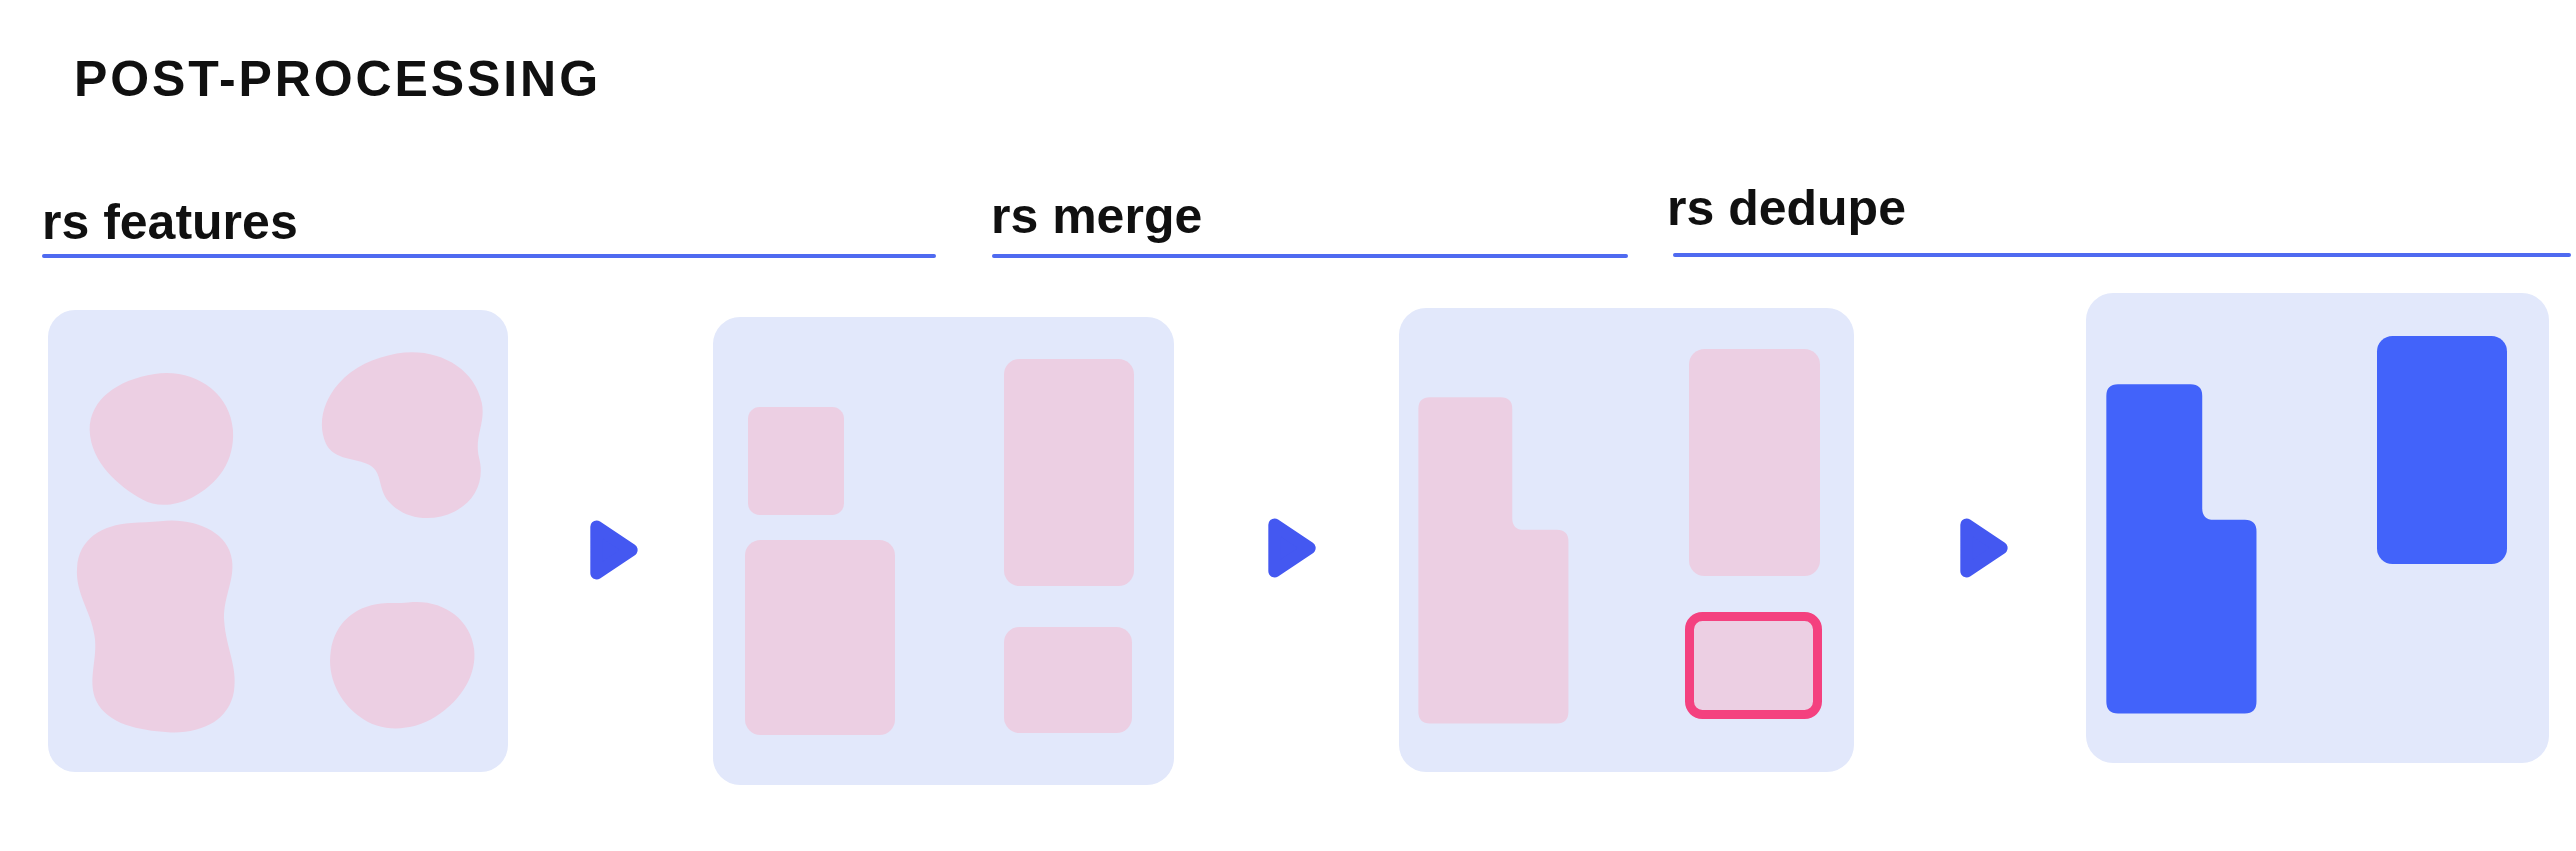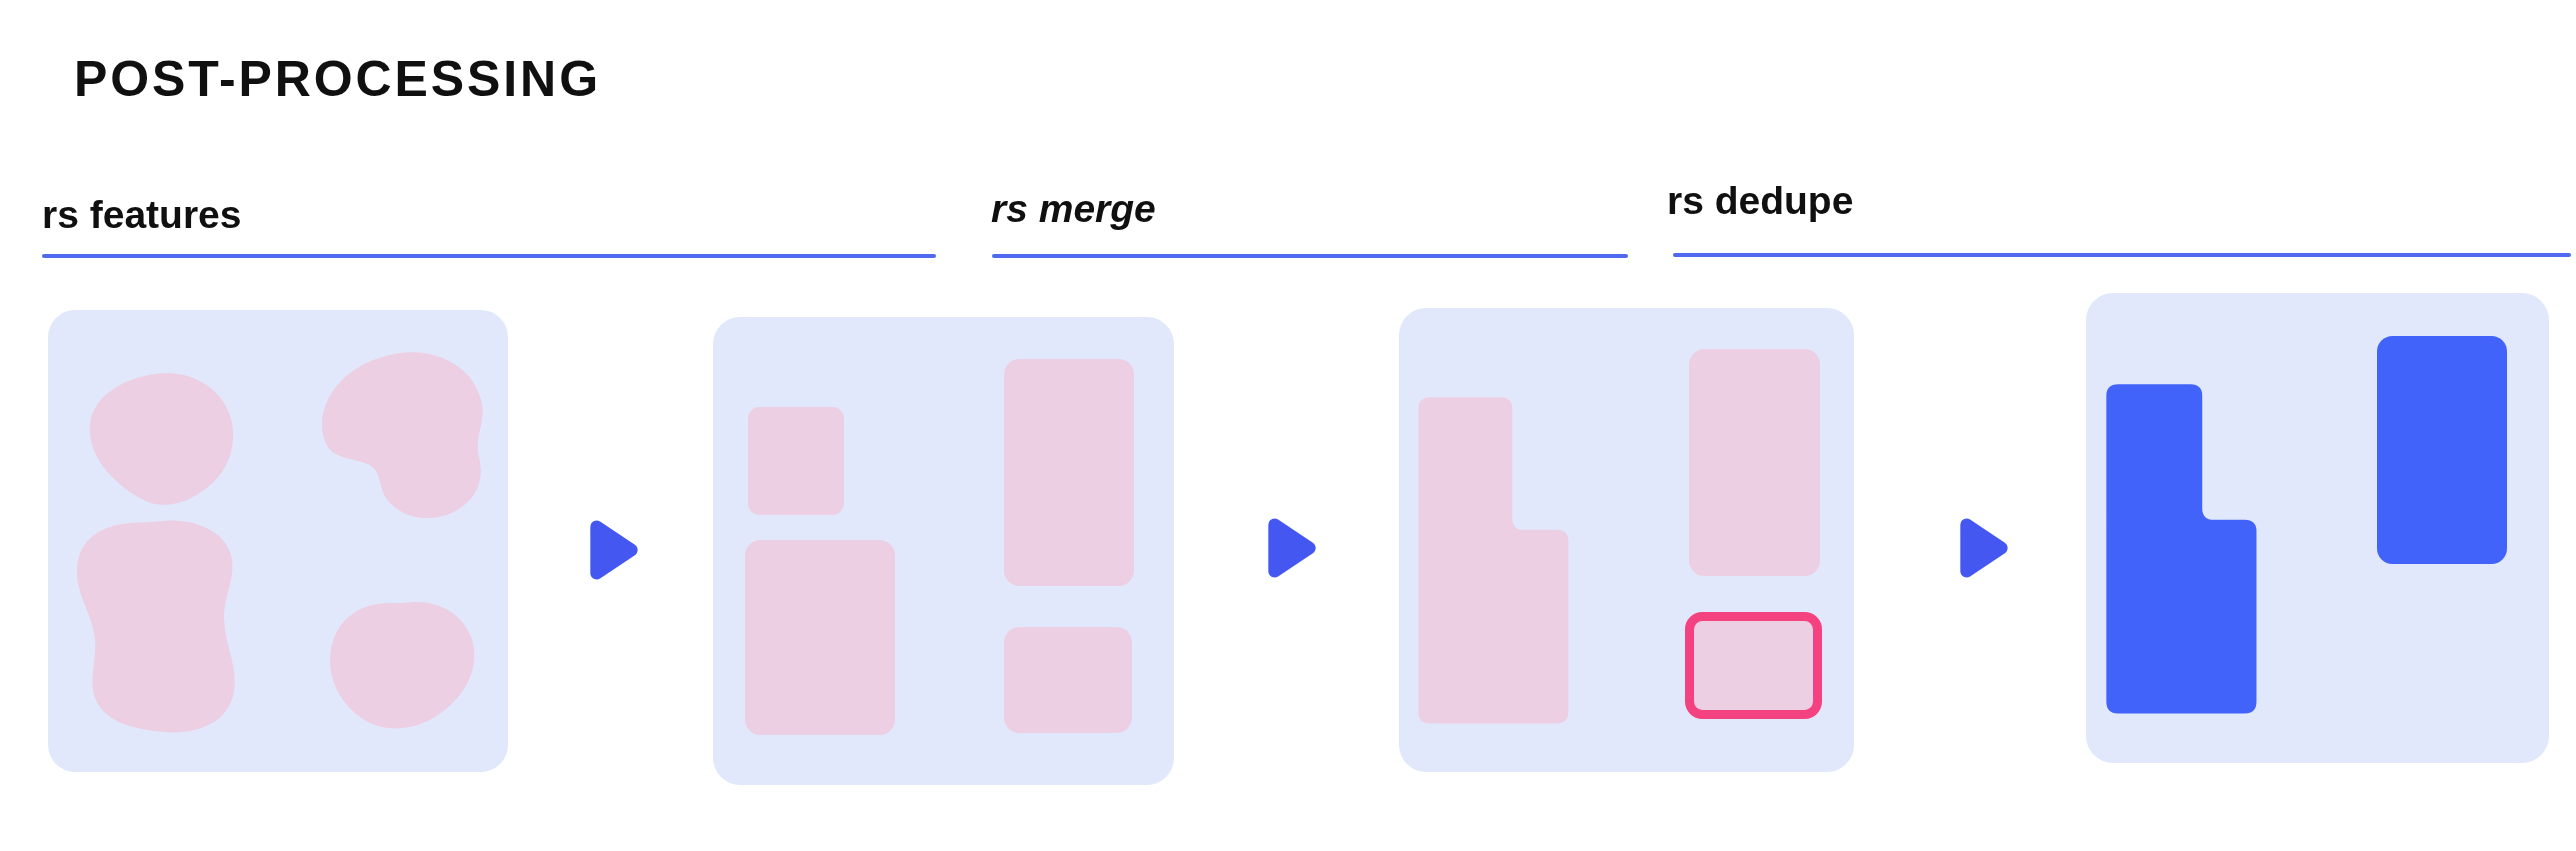--- a/index.html
+++ b/index.html
@@ -7,25 +7,25 @@
     position:relative; width:2576px; height:852px; overflow:hidden;
     background:var(--page-bg,#fff);
     font-family:"Liberation Sans", sans-serif;
   }
   .title {
     position:absolute; left:45px; top:50px;
     font-size:50px; font-weight:700; letter-spacing:2.9px;
     color:var(--ink,#101010); white-space:nowrap;margin-left:29px;
   }
   .stage-label {
-    position:absolute; font-size:39px; font-weight:700;
+    position:absolute; font-size:50px; font-weight:700;
     color:var(--ink,#101010); white-space:nowrap;
   }
   .stage-label.s1 { left:42px;  top:193px; }
-  .stage-label.s2 { left:991px; top:187px;font-style:italic; }
+  .stage-label.s2 { left:991px; top:187px; }
   .stage-label.s3 { left:1667px; top:179px;text-align:center; }
   .underline {
     position:absolute; height:3.9px; border-radius:1.9px;
     background:var(--underline,#4f6af0);
   }
   .underline.u1 { left:42px;   top:254px; width:894px; }
   .underline.u2 { left:992px; top:254px; width:636px; }
   .underline.u3 { left:1673px; top:253px; width:898px; }
 
   .panel {

